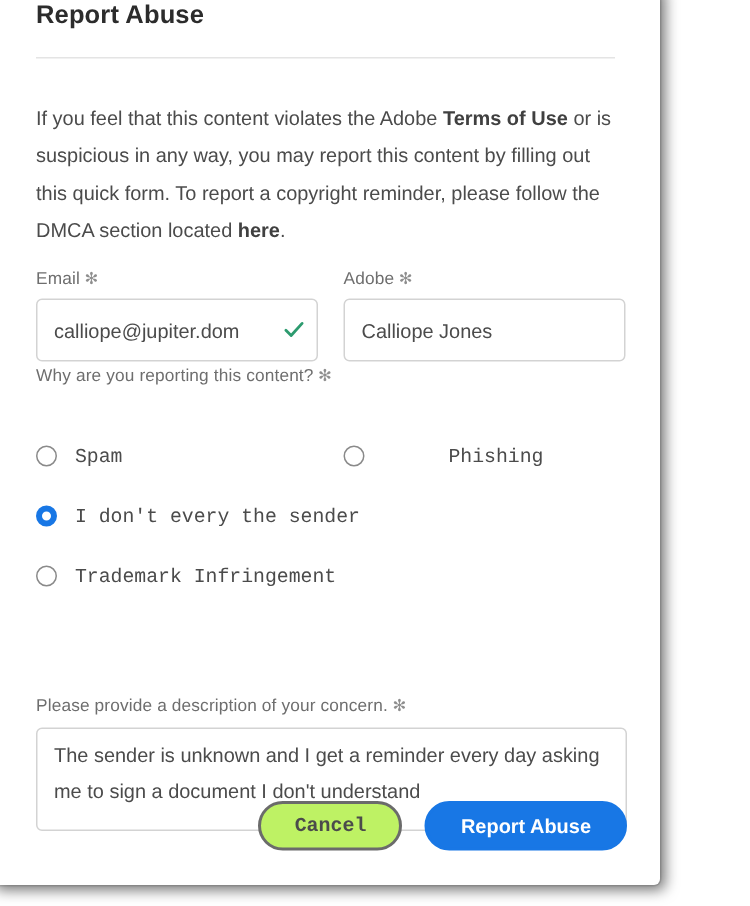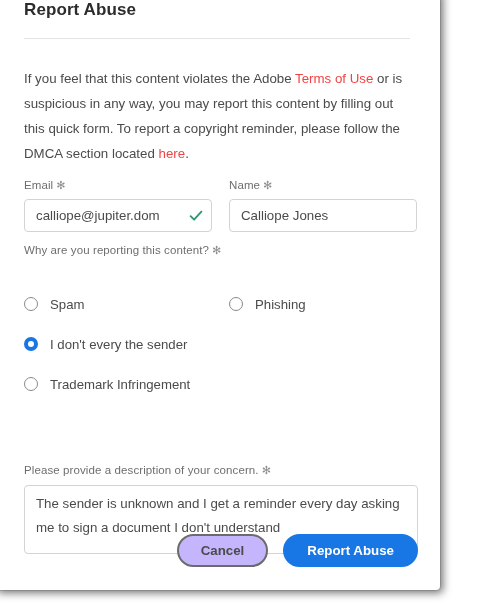--- a/index.html
+++ b/index.html
@@ -70,22 +70,22 @@
   .intro {
     position: absolute;
     left: 30px;
     top: 76px;
     width: 389px;
     font-size: 13.3px;
     line-height: 25px;
     color: #4b4b4b;
   }
   .link {
-    color: #ef4444;
-    font-weight: 400;
+    color: #404040;
+    font-weight: 700;
     text-decoration: none;
     cursor: pointer;
   }
 
   
   .field-label {
     font-size: 11.5px;
     color: #6e6e6e;
     letter-spacing: .1px;
     white-space: nowrap;
@@ -108,21 +108,21 @@
     left: 235px;
     top: 189px;
     width: 188px;
   }
   .input-wrap {
     position: relative;
     margin-top: 7px;
   }
   .text-input {
     width: 100%;
-    height: 33px;
+    height: 42px;
     box-sizing: border-box;
     border: 1px solid #d3d3d3;
     border-radius: 4px;
     background: #ffffff;
     color: #4b4b4b;
     font-family: "Liberation Sans", "DejaVu Sans", sans-serif;
     font-size: 13.3px;
     padding: 0 28px 0 11px;
     outline: none;
   }
@@ -153,41 +153,42 @@
     display: flex;
     height: 40px;
     align-items: center;
   }
   .radio-cell {
     display: flex;
     align-items: center;
     cursor: pointer;
   }
   .radio-cell.col-a { width: 205px; }
-  .radio-cell.col-b { width: 185px; }
+  .radio-cell.col-b { width: 185px; gap: 44px; }
 
   .radio-mark {
     position: relative;
     width: 14px;
     height: 14px;
     border-radius: 50%;
     border: 1.6px solid #8a8a8a;
     box-sizing: border-box;
     flex: 0 0 auto;
     background: #ffffff;
   }
   .radio-cell.checked .radio-mark {
     border: 4px solid #1877e5;
     background: #ffffff;
   }
   .radio-text {
     margin-left: 12px;
     font-size: 13.2px;
     color: #4b4b4b;
     white-space: nowrap;
+    font-family: Liberation Mono, monospace;
   }
 
   
   .desc-block {
     position: absolute;
     left: 30px;
     top: 430px;
     width: 394px;
     margin-top: 44px;
   }
@@ -234,25 +235,26 @@
     font-family: "Liberation Sans", "DejaVu Sans", sans-serif;
     font-size: 13.3px;
     font-weight: 700;
     border-radius: 17px;
     height: 33px;
     cursor: pointer;
     box-sizing: border-box;
     white-space: nowrap;
   }
   .btn-cancel {
-    background: #c4b5fd;
+    background: #bef264;
     border: 2px solid #6b6b6b;
     color: #4b4b4b;
     padding: 0 22px;
     margin-right: 15px;
+    font-family: Liberation Mono, monospace;
   }
   .btn-primary {
     background: #1877e5;
     border: 2px solid #1877e5;
     color: #ffffff;
     padding: 0 22px;
   }
 </style>
 </head>
 <body>
@@ -270,21 +272,21 @@
         <div class="field-label"><span>Email</span><span class="req-star">✻</span></div>
         <div class="input-wrap">
           <input class="text-input" type="text" value="calliope@jupiter.dom" style="">
           <svg class="valid-check" viewBox="0 0 14 14">
             <path d="M1.6 7.2 L5.1 10.7 L12.4 2.6" fill="none" stroke="#2d9b6f" stroke-width="1.9" stroke-linecap="round" stroke-linejoin="round"></path>
           </svg>
         </div>
       </div>
 
       <div class="field-name">
-        <div class="field-label"><span>Name</span><span class="req-star">✻</span></div>
+        <div class="field-label"><span>Adobe</span><span class="req-star">✻</span></div>
         <div class="input-wrap">
           <input class="text-input" type="text" value="Calliope Jones" style="">
         </div>
       </div>
 
       <div class="field-label radio-group-label"><span>Why are you reporting this content?</span><span class="req-star">✻</span></div>
 
       <div class="radio-grid">
         <div class="radio-row">
           <label class="radio-cell col-a">

